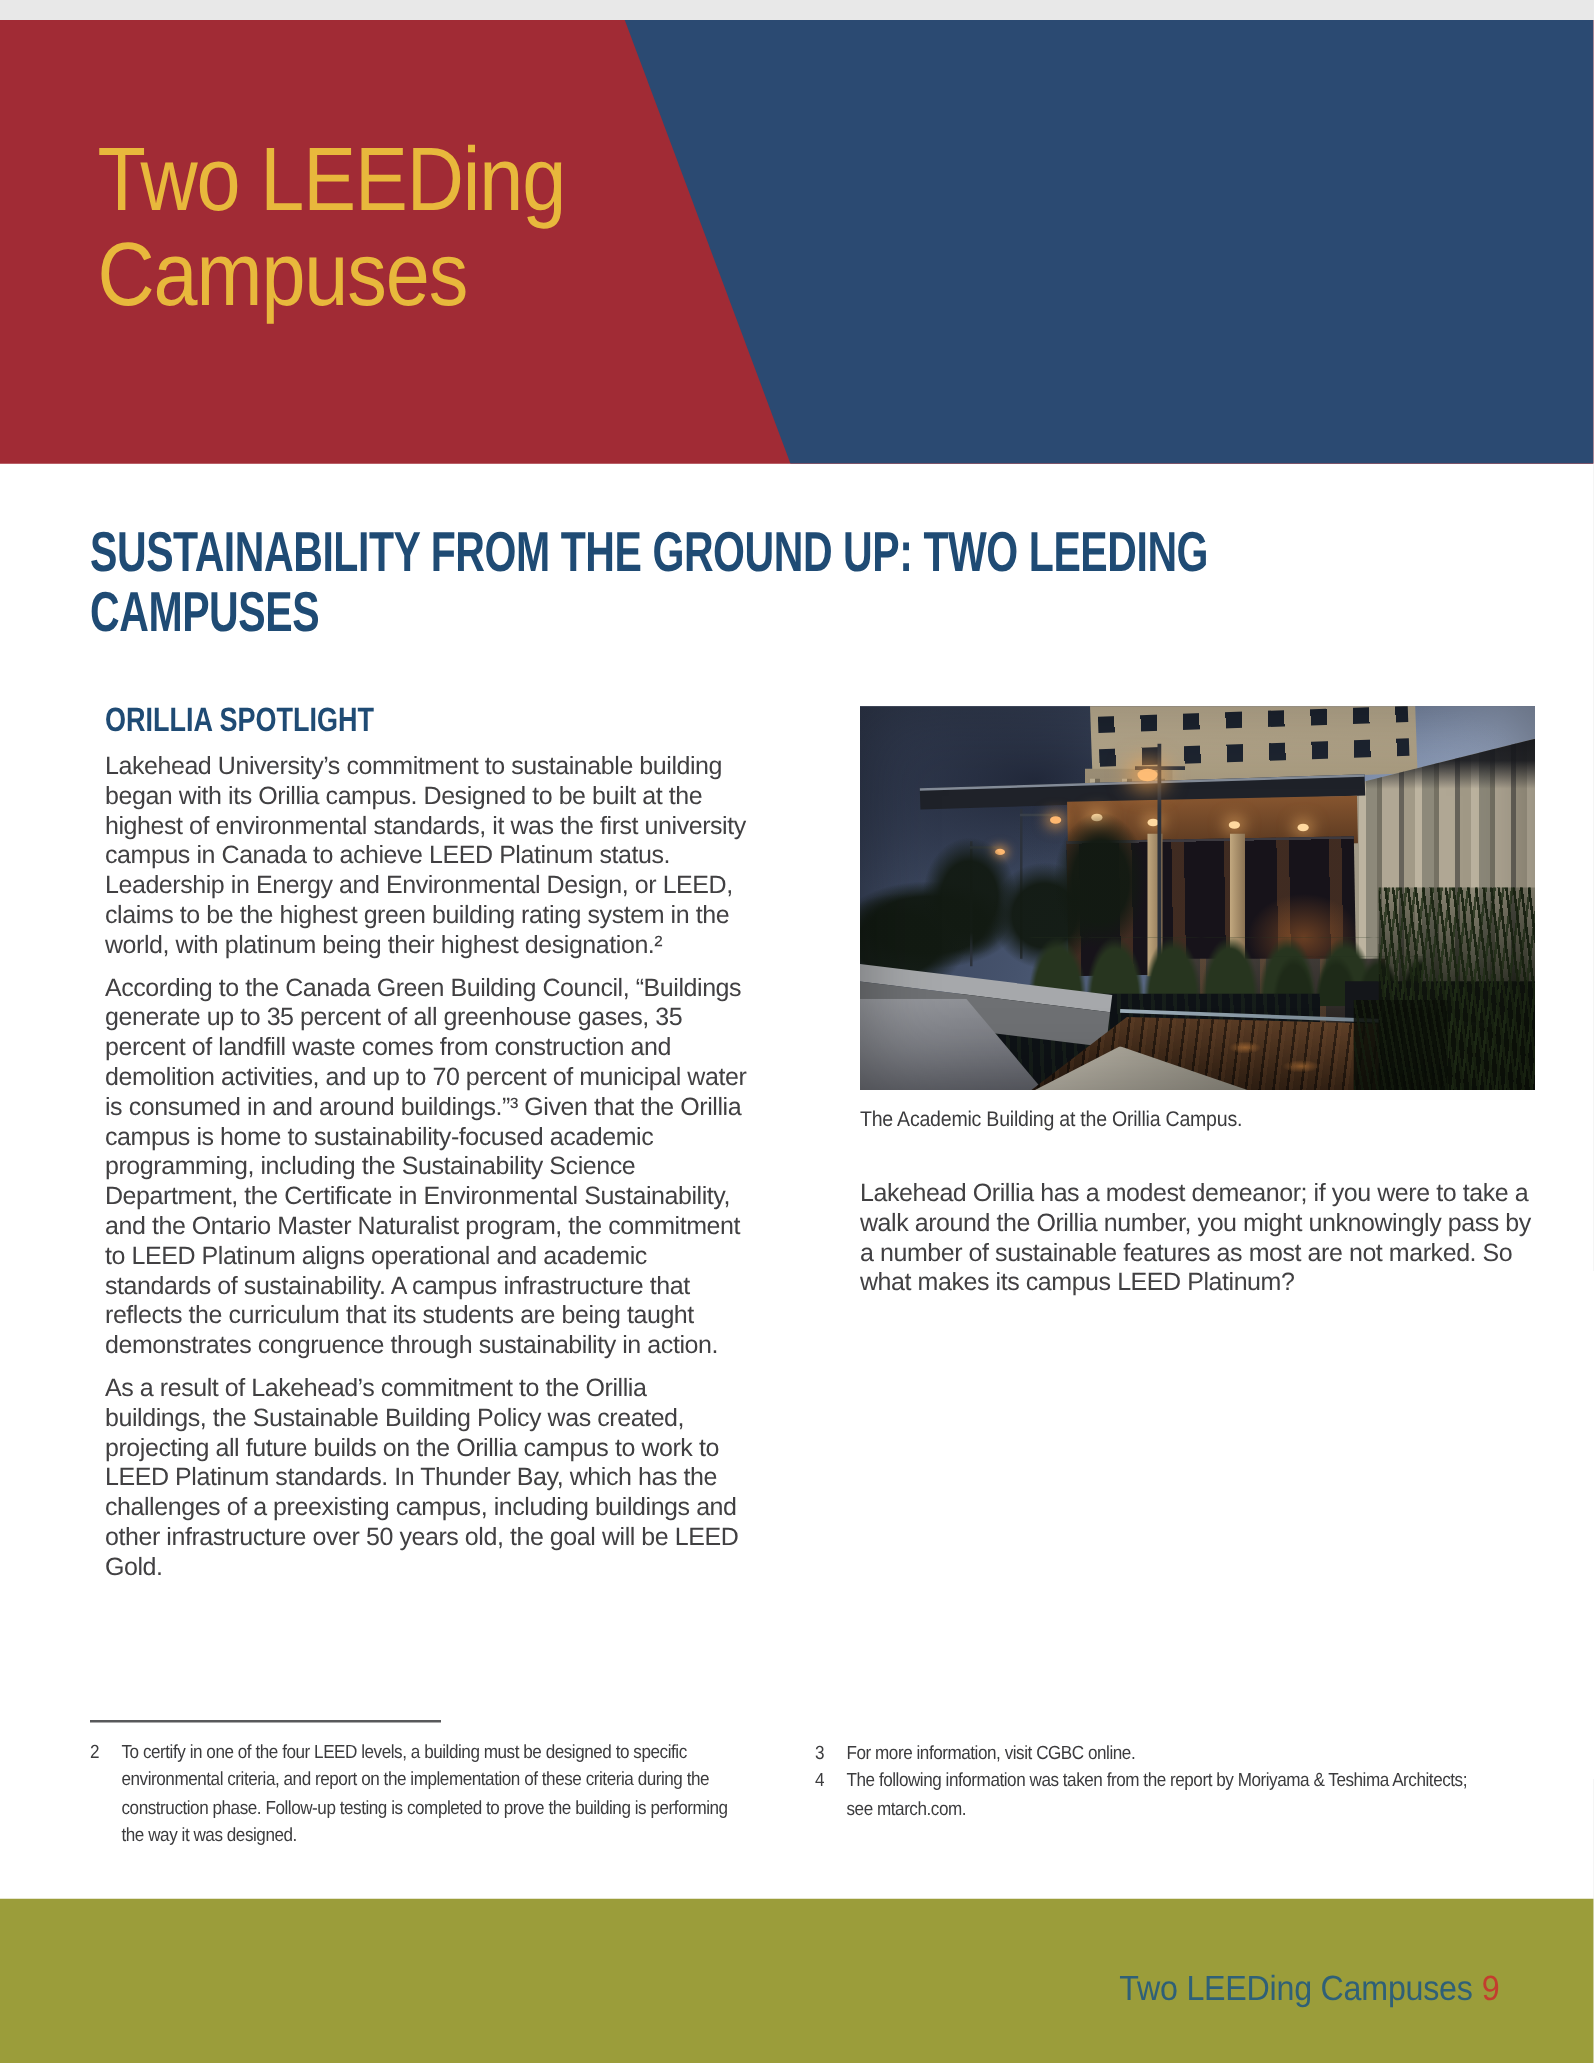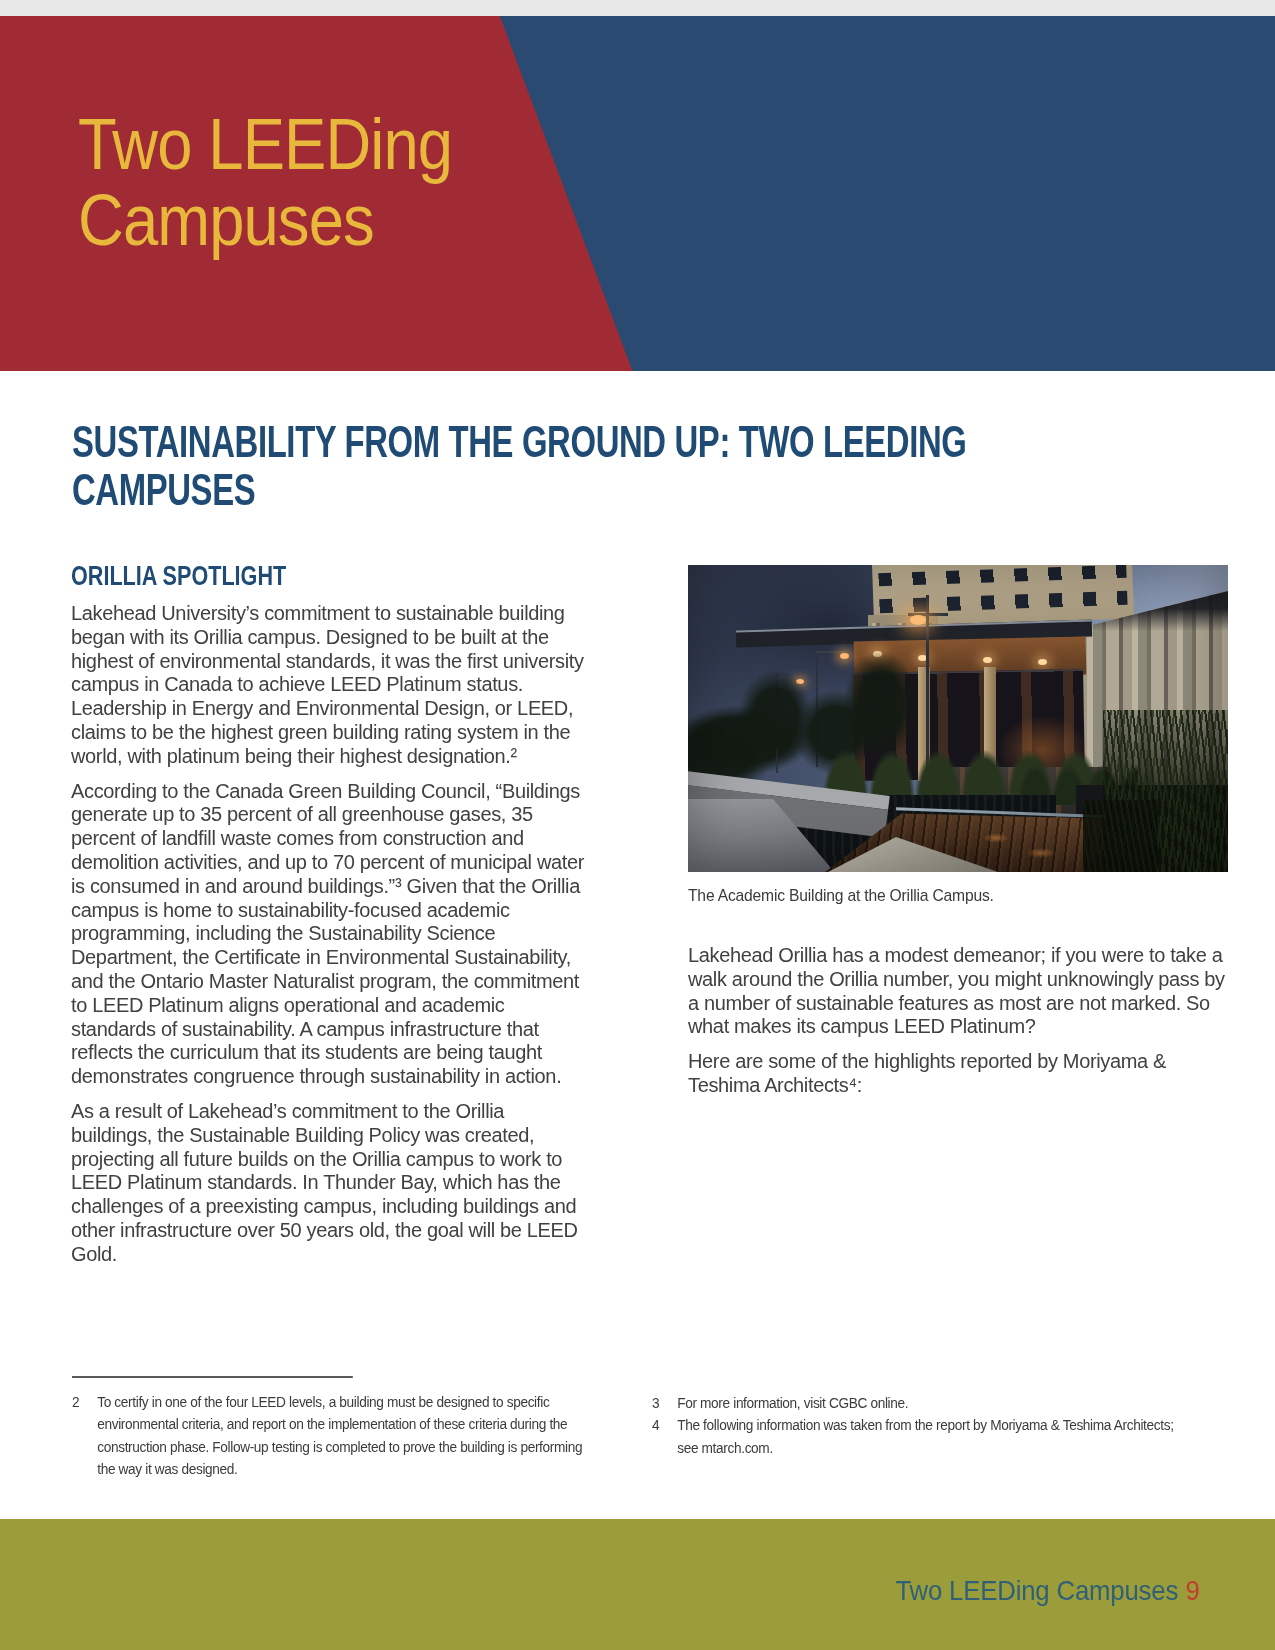--- a/index.html
+++ b/index.html
@@ -14,21 +14,21 @@
   .banner-title{position:absolute;left:78px;top:90px;margin:0;color:var(--banner-yellow,#E8B83C);
     font-size:72px;font-weight:400;line-height:76px;letter-spacing:-1px;
     transform:scaleX(.88);transform-origin:left top;}
   .banner-title span{display:block;white-space:nowrap;}
   
   .main-heading{position:absolute;left:72px;top:402px;margin:0;color:var(--heading-blue,#1F4B74);
     font-size:45px;font-weight:700;line-height:48px;letter-spacing:-.5px;
     transform:scaleX(.73);transform-origin:left top;}
   .main-heading span{display:block;white-space:nowrap;}
   
-  .col-left{position:absolute;left:71px;top:544px;width:518px;}
+  .col-left{position:absolute;left:84px;top:544px;width:518px;}
   .col-left h3{margin:0 0 10px 0;color:var(--heading-blue,#1F4B74);font-size:27px;line-height:32px;
     font-weight:700;white-space:nowrap;transform:scaleX(.8);transform-origin:left top;}
   .body-p{margin:0 0 11px 0;color:var(--body-text,#414042);font-size:20px;line-height:23.8px;letter-spacing:-.35px;}
   .col-right{position:absolute;left:688px;top:549px;width:540px;}
   .caption{margin:14px 0 0 0;font-size:17px;line-height:20px;color:var(--caption-text,#3B3B3D);
     letter-spacing:-.2px;white-space:nowrap;transform:scaleX(.92);transform-origin:left top;}
   .col-right .body-p:first-of-type{margin-top:38px;}
   
   .footnotes-left{position:absolute;left:72px;top:1360px;width:585px;transform:scaleX(.9);transform-origin:left top;}
   .fn-rule{width:312px;height:2px;background:var(--rule-color,#58595B);margin-bottom:13px;}
@@ -194,21 +194,20 @@
       <div class="deck-edge"></div>
       <div class="deck-glow dg1"></div>
       <div class="deck-glow dg2"></div>
       <div class="slab"></div>
       <div class="grass-right"></div>
       <div class="grass-front"></div>
       <div class="vignette"></div>
     </figure>
     <figcaption class="caption">The Academic Building at the Orillia Campus.</figcaption>
     <p class="body-p">Lakehead Orillia has a modest demeanor; if you were to take a walk around the Orillia number, you might unknowingly pass by a number of sustainable features as most are not marked. So what makes its campus LEED Platinum?</p>
-    <p class="body-p">Here are some of the highlights reported by Moriyama &amp; Teshima Architects⁴:</p>
   </section>
 
   <div class="footnotes-left">
     <div class="fn-rule"></div>
     <div class="fn-row">
       <span class="fn-num">2</span>
       <span class="fn-text">To certify in one of the four LEED levels, a building must be designed to specific environmental criteria, and report on the implementation of these criteria during the construction phase. Follow-up testing is completed to prove the building is performing the way it was designed.</span>
     </div>
   </div>
 

